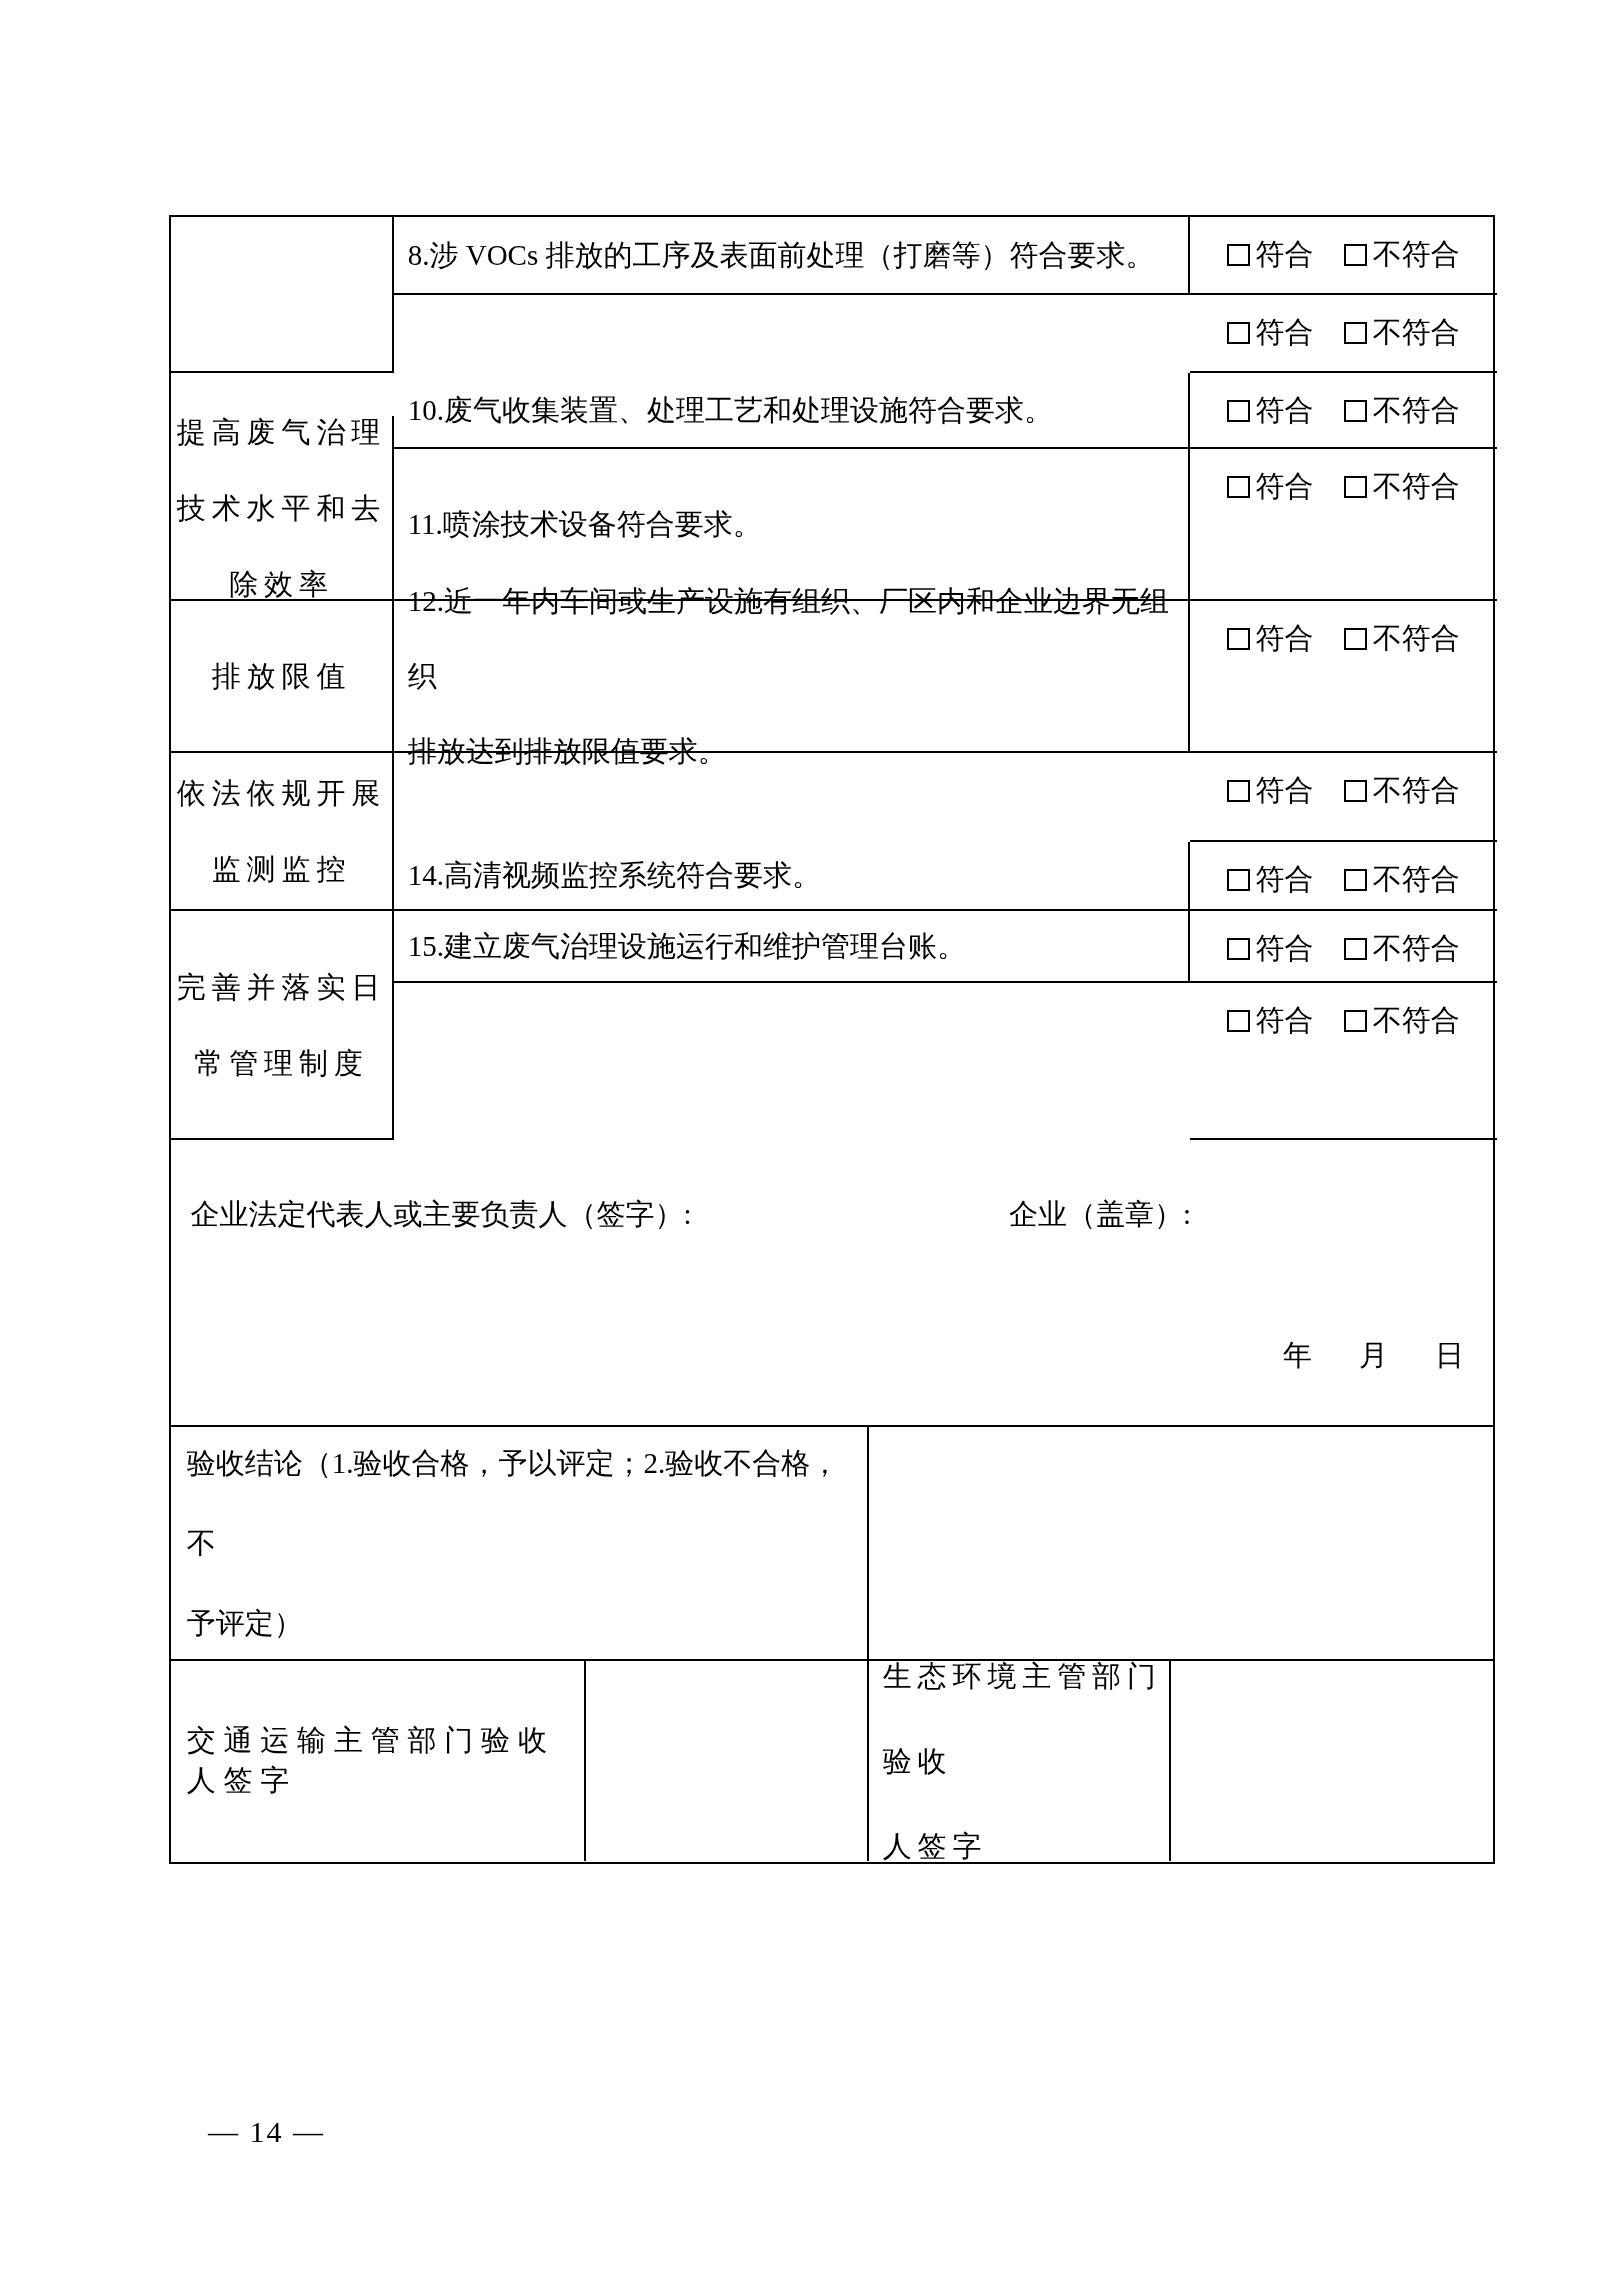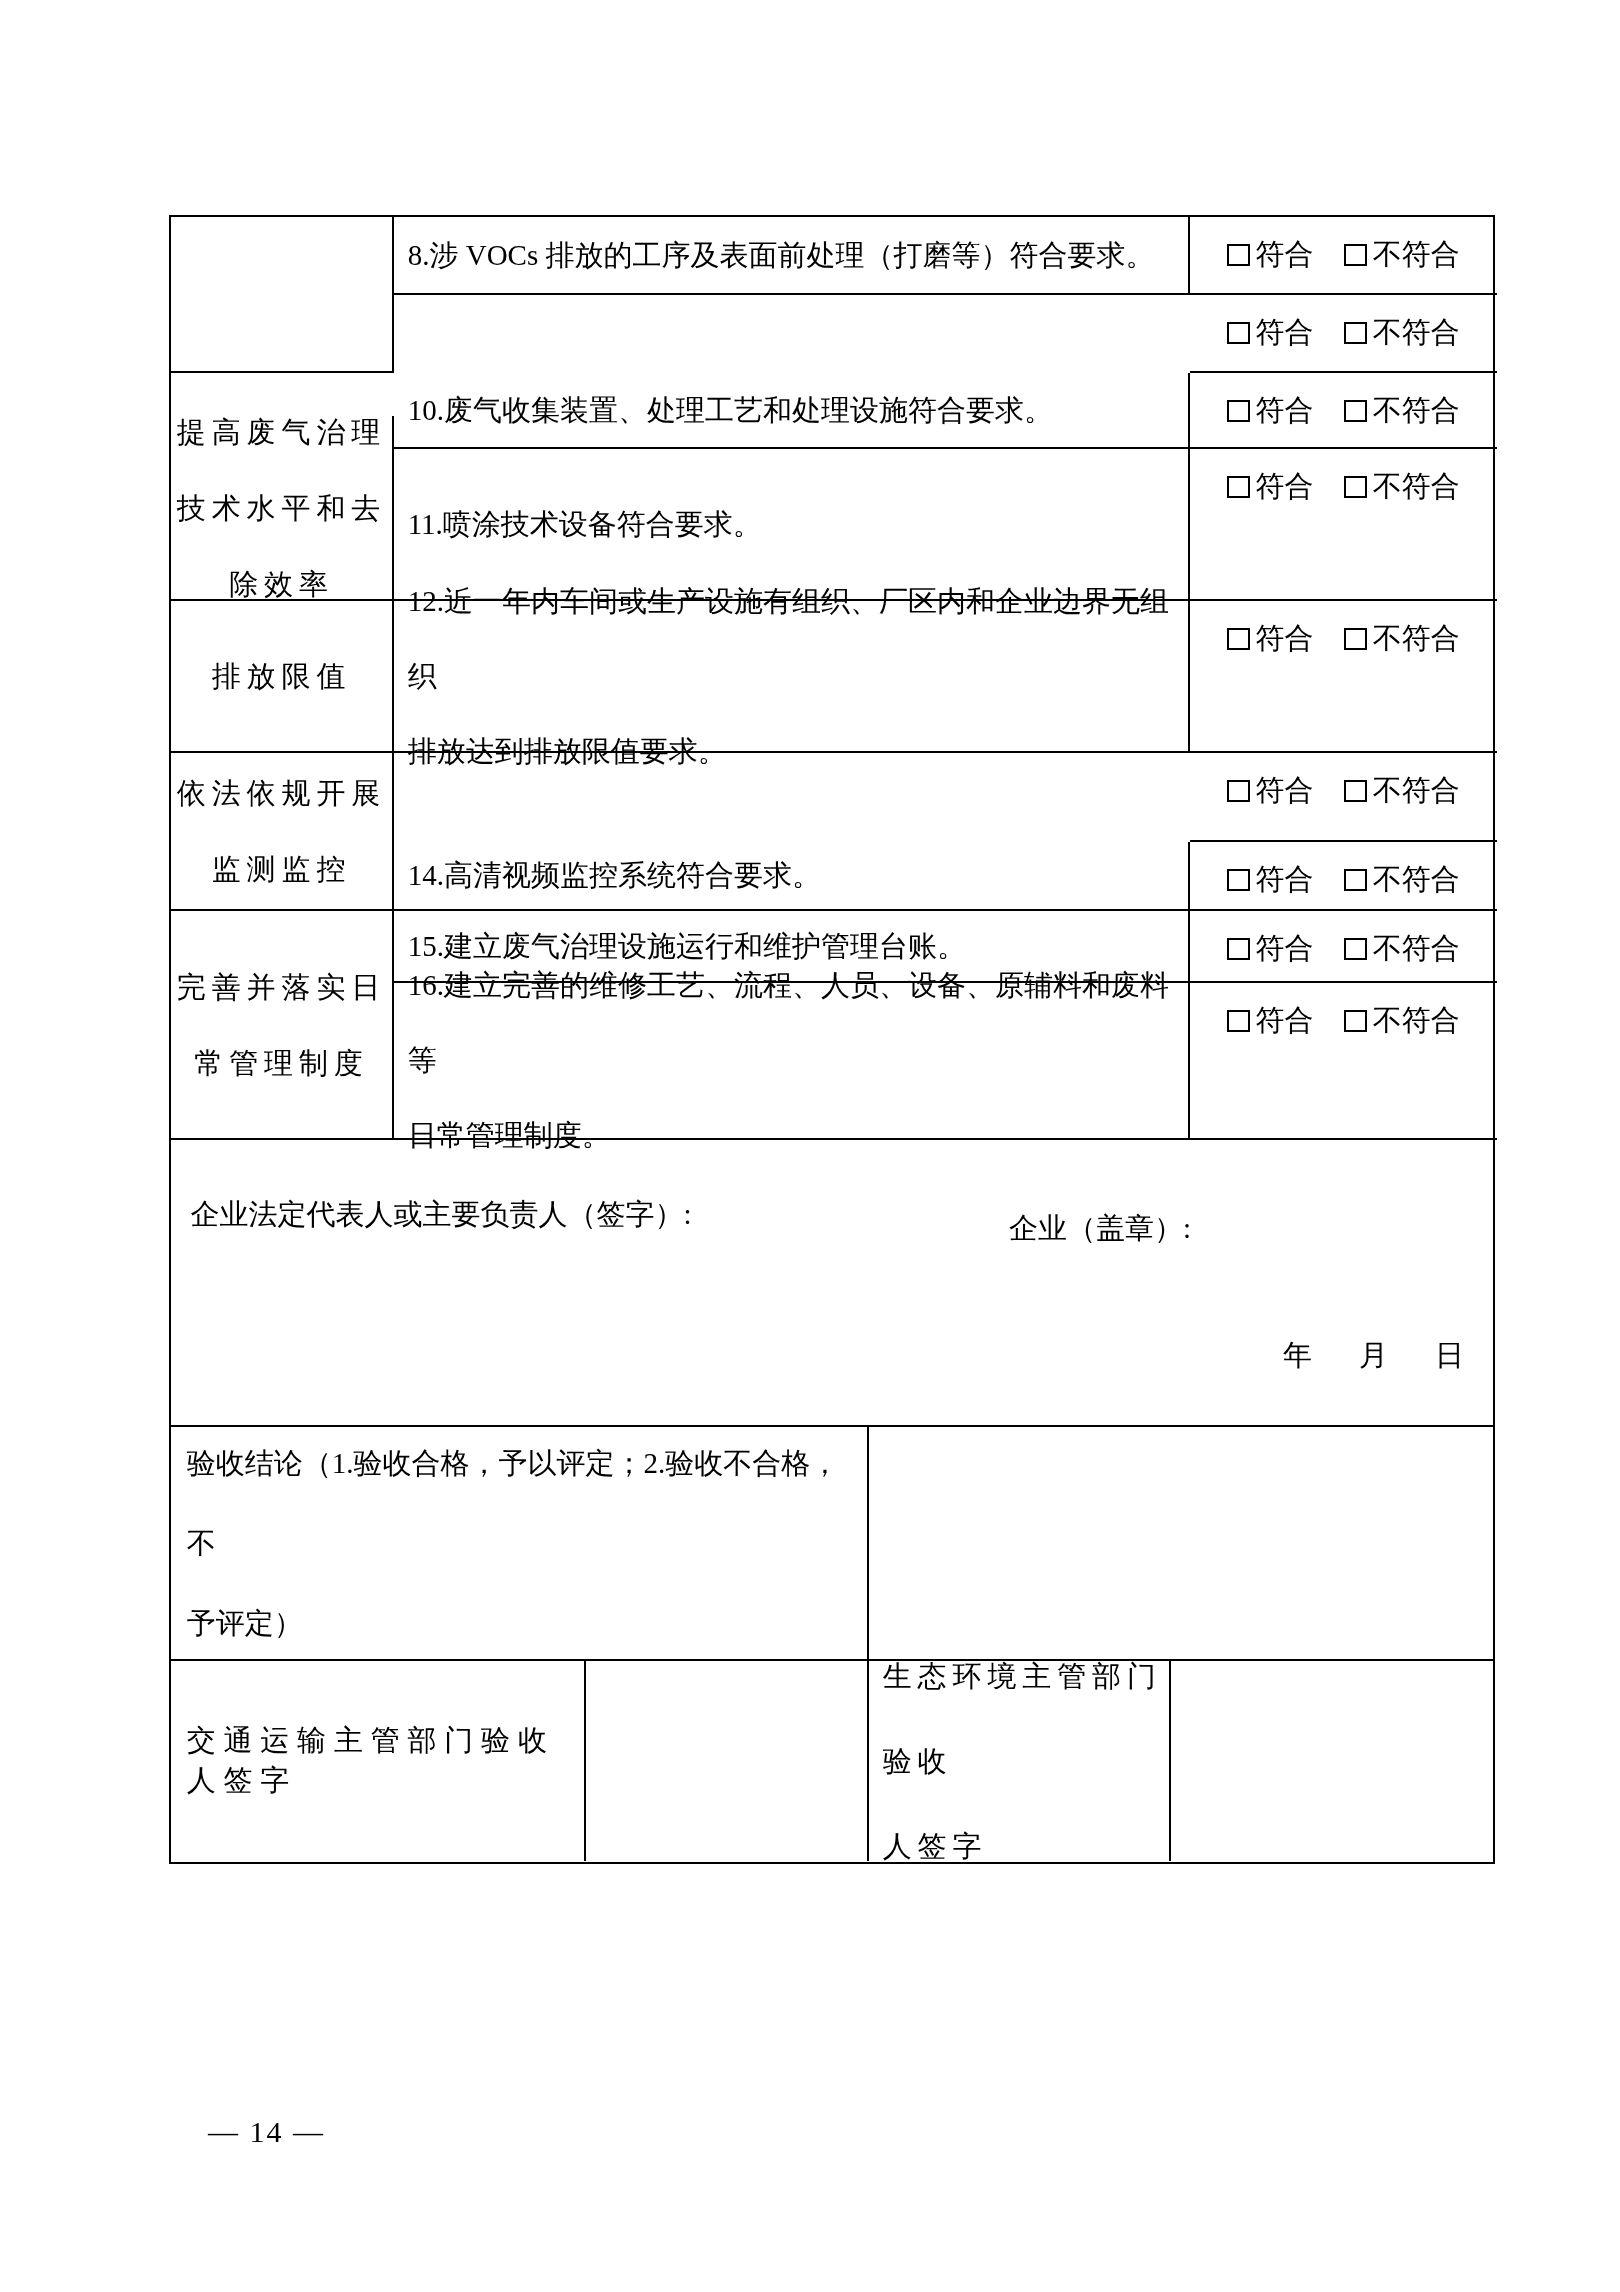--- a/index.html
+++ b/index.html
@@ -75,21 +75,21 @@
     flex: 0 0 auto;
   }
 
   
   .sig {
     position: relative;
     height: 287px;
     border-bottom: 2px solid #000;
   }
   .sig .signer { position: absolute; left: 19.6px; top: 55px; }
-  .sig .seal   { position: absolute; left: 838px; top: 69px; }
+  .sig .seal   { position: absolute; left: 838px; top: 55px; }
   .sig .date   {
     position: absolute;
     right: 29px;
     bottom: 49px;
     display: flex;
     gap: 47px;
   }
 
   
   .concl { display: flex; height: 234px; border-bottom: 2px solid #000; }
@@ -250,24 +250,20 @@
       <span class="grp">
           <span class="box"></span>
           <span>符合</span>
         </span>
       <span class="grp">
           <span class="box"></span>
           <span>不符合</span>
         </span>
     </div>
 
-    <div class="cell crit twol" style="grid-column:2;grid-row:9">
-      <span>16.建立完善的维修工艺、流程、人员、设备、原辅料和废料等
-日常管理制度。</span>
-    </div>
     <div class="cell colC chk" style="grid-column:3;grid-row:9">
       <span class="grp">
           <span class="box"></span>
           <span>符合</span>
         </span>
       <span class="grp">
           <span class="box"></span>
           <span>不符合</span>
         </span>
     </div>

